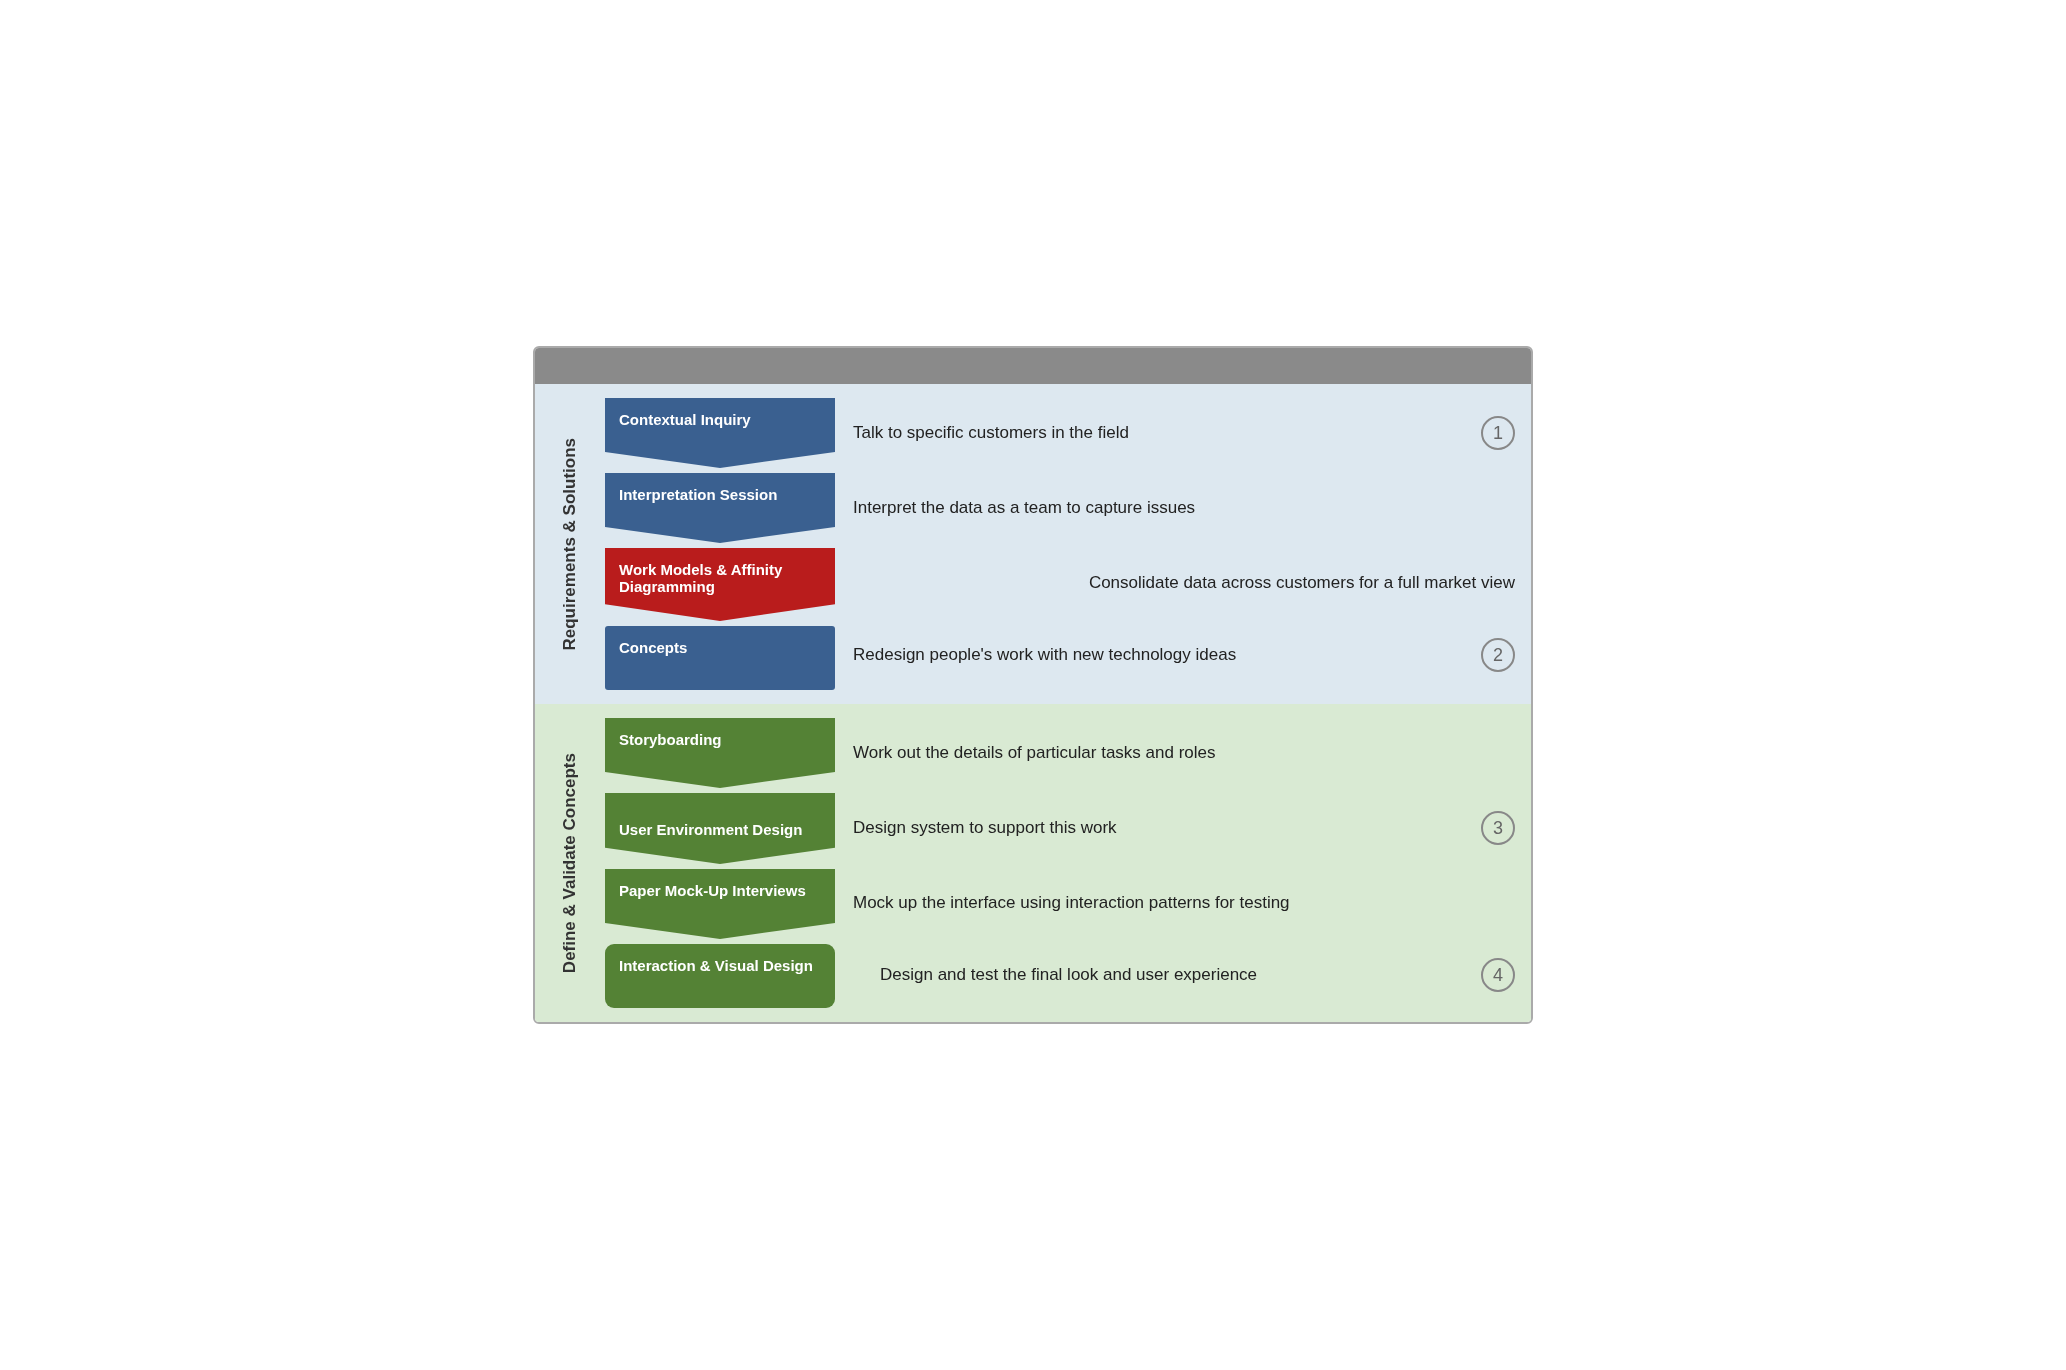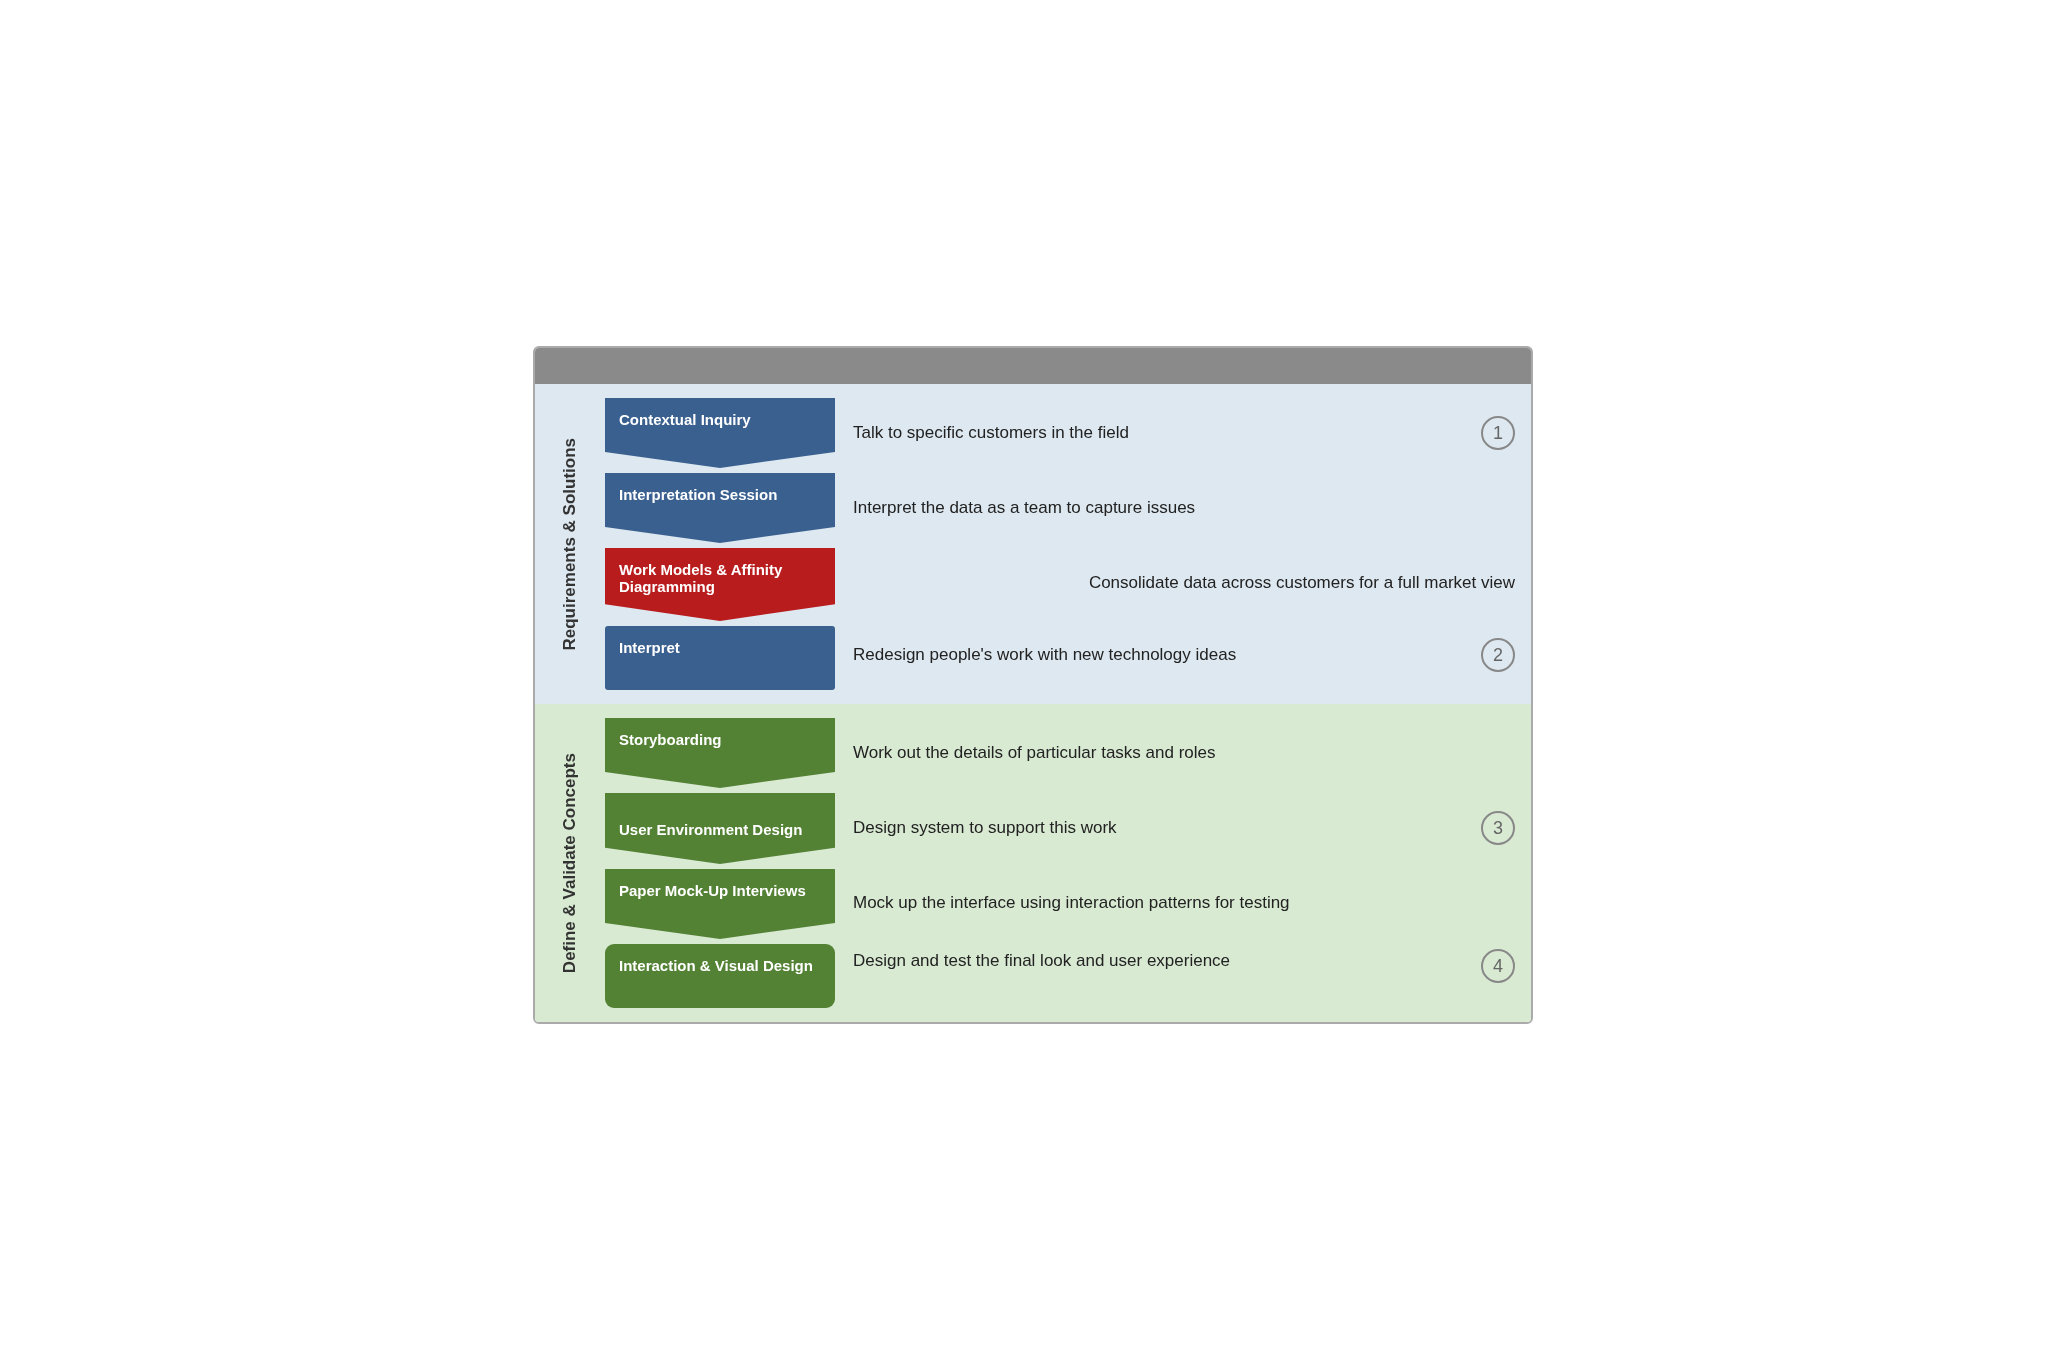--- a/index.html
+++ b/index.html
@@ -40,21 +40,21 @@
 
   <div id="sections-wrapper">
       <div style="background: rgb(221, 232, 240); display: flex; padding: 14px 16px 14px 0px;">
         <div style="width: 70px; display: flex; align-items: center; justify-content: center; flex-shrink: 0;">
           <div style="writing-mode: vertical-rl; transform: rotate(180deg); font-size: 17px; font-weight: bold; color: rgb(51, 51, 51); text-align: center; line-height: 1.2; white-space: pre-line;">Requirements &amp; Solutions</div>
         </div>
         <div style="width: 230px; flex-shrink: 0; display: flex; flex-direction: column; gap: 5px;">
           <div style="background: rgb(58, 96, 144); color: rgb(255, 255, 255); font-size: 15px; font-weight: bold; padding: 13px 14px 26px; clip-path: polygon(0px 0px, 100% 0px, 100% 77%, 50% 100%, 0px 77%); min-height: 70px;">Contextual Inquiry</div>
           <div style="background: rgb(58, 96, 144); color: rgb(255, 255, 255); font-size: 15px; font-weight: bold; padding: 13px 14px 26px; clip-path: polygon(0px 0px, 100% 0px, 100% 77%, 50% 100%, 0px 77%); min-height: 70px;">Interpretation Session</div>
           <div style="background: #b91c1c; color: rgb(255, 255, 255); font-size: 15px; font-weight: bold; padding: 13px 14px 26px; clip-path: polygon(0px 0px, 100% 0px, 100% 77%, 50% 100%, 0px 77%); min-height: 70px;">Work Models &amp; Affinity Diagramming</div>
-          <div style="background: rgb(58, 96, 144); color: rgb(255, 255, 255); font-size: 15px; font-weight: bold; padding: 13px 14px; min-height: 64px; border-radius: 3px;">Interpret</div>
+          <div style="background: rgb(58, 96, 144); color: rgb(255, 255, 255); font-size: 15px; font-weight: bold; padding: 13px 14px; min-height: 64px; border-radius: 3px;">Concepts</div>
         </div>
         <div style="flex: 1 1 0%; display: flex; flex-direction: column; gap: 5px; padding-left: 18px;">
           <div style="display: flex; align-items: center; min-height: 70px; padding: 6px 0px;">
             <div style="flex: 1 1 0%; font-size: 17px; color: rgb(34, 34, 34); line-height: 1.4;">Talk to specific customers in the field</div>
             <div style="width: 34px; height: 34px; border-radius: 50%; border: 2px solid rgb(136, 136, 136); display: flex; align-items: center; justify-content: center; font-size: 18px; color: rgb(102, 102, 102); flex-shrink: 0; margin-left: 12px;">1</div>
           </div>
           <div style="display: flex; align-items: center; min-height: 70px; padding: 6px 0px;">
             <div style="flex: 1 1 0%; font-size: 17px; color: rgb(34, 34, 34); line-height: 1.4;">Interpret the data as a team to capture issues</div>
           </div>
           <div style="display: flex; align-items: center; min-height: 70px; padding: 6px 0px;">
@@ -80,20 +80,20 @@
           <div style="display: flex; align-items: center; min-height: 70px; padding: 6px 0px;">
             <div style="flex: 1 1 0%; font-size: 17px; color: rgb(34, 34, 34); line-height: 1.4;">Work out the details of particular tasks and roles</div>
           </div>
           <div style="display: flex; align-items: center; min-height: 70px; padding: 6px 0px;">
             <div style="flex: 1 1 0%; font-size: 17px; color: rgb(34, 34, 34); line-height: 1.4;">Design system to support this work</div>
             <div style="width: 34px; height: 34px; border-radius: 50%; border: 2px solid rgb(136, 136, 136); display: flex; align-items: center; justify-content: center; font-size: 18px; color: rgb(102, 102, 102); flex-shrink: 0; margin-left: 12px;">3</div>
           </div>
           <div style="display: flex; align-items: center; min-height: 70px; padding: 6px 0px;">
             <div style="flex: 1 1 0%; font-size: 17px; color: rgb(34, 34, 34); line-height: 1.4;">Mock up the interface using interaction patterns for testing</div>
           </div>
-          <div style="display: flex; align-items: flex-start; min-height: 64px; padding: 6px 0px;">
+          <div style="display: flex; align-items: center; min-height: 64px; padding: 6px 0px; margin-left: 27px;">
             <div style="flex: 1 1 0%; font-size: 17px; color: rgb(34, 34, 34); line-height: 1.4;">Design and test the final look and user experience</div>
             <div style="width: 34px; height: 34px; border-radius: 50%; border: 2px solid rgb(136, 136, 136); display: flex; align-items: center; justify-content: center; font-size: 18px; color: rgb(102, 102, 102); flex-shrink: 0; margin-left: 12px;">4</div>
           </div>
         </div>
       </div>
     </div>
 </div>
 
 </body></html>

